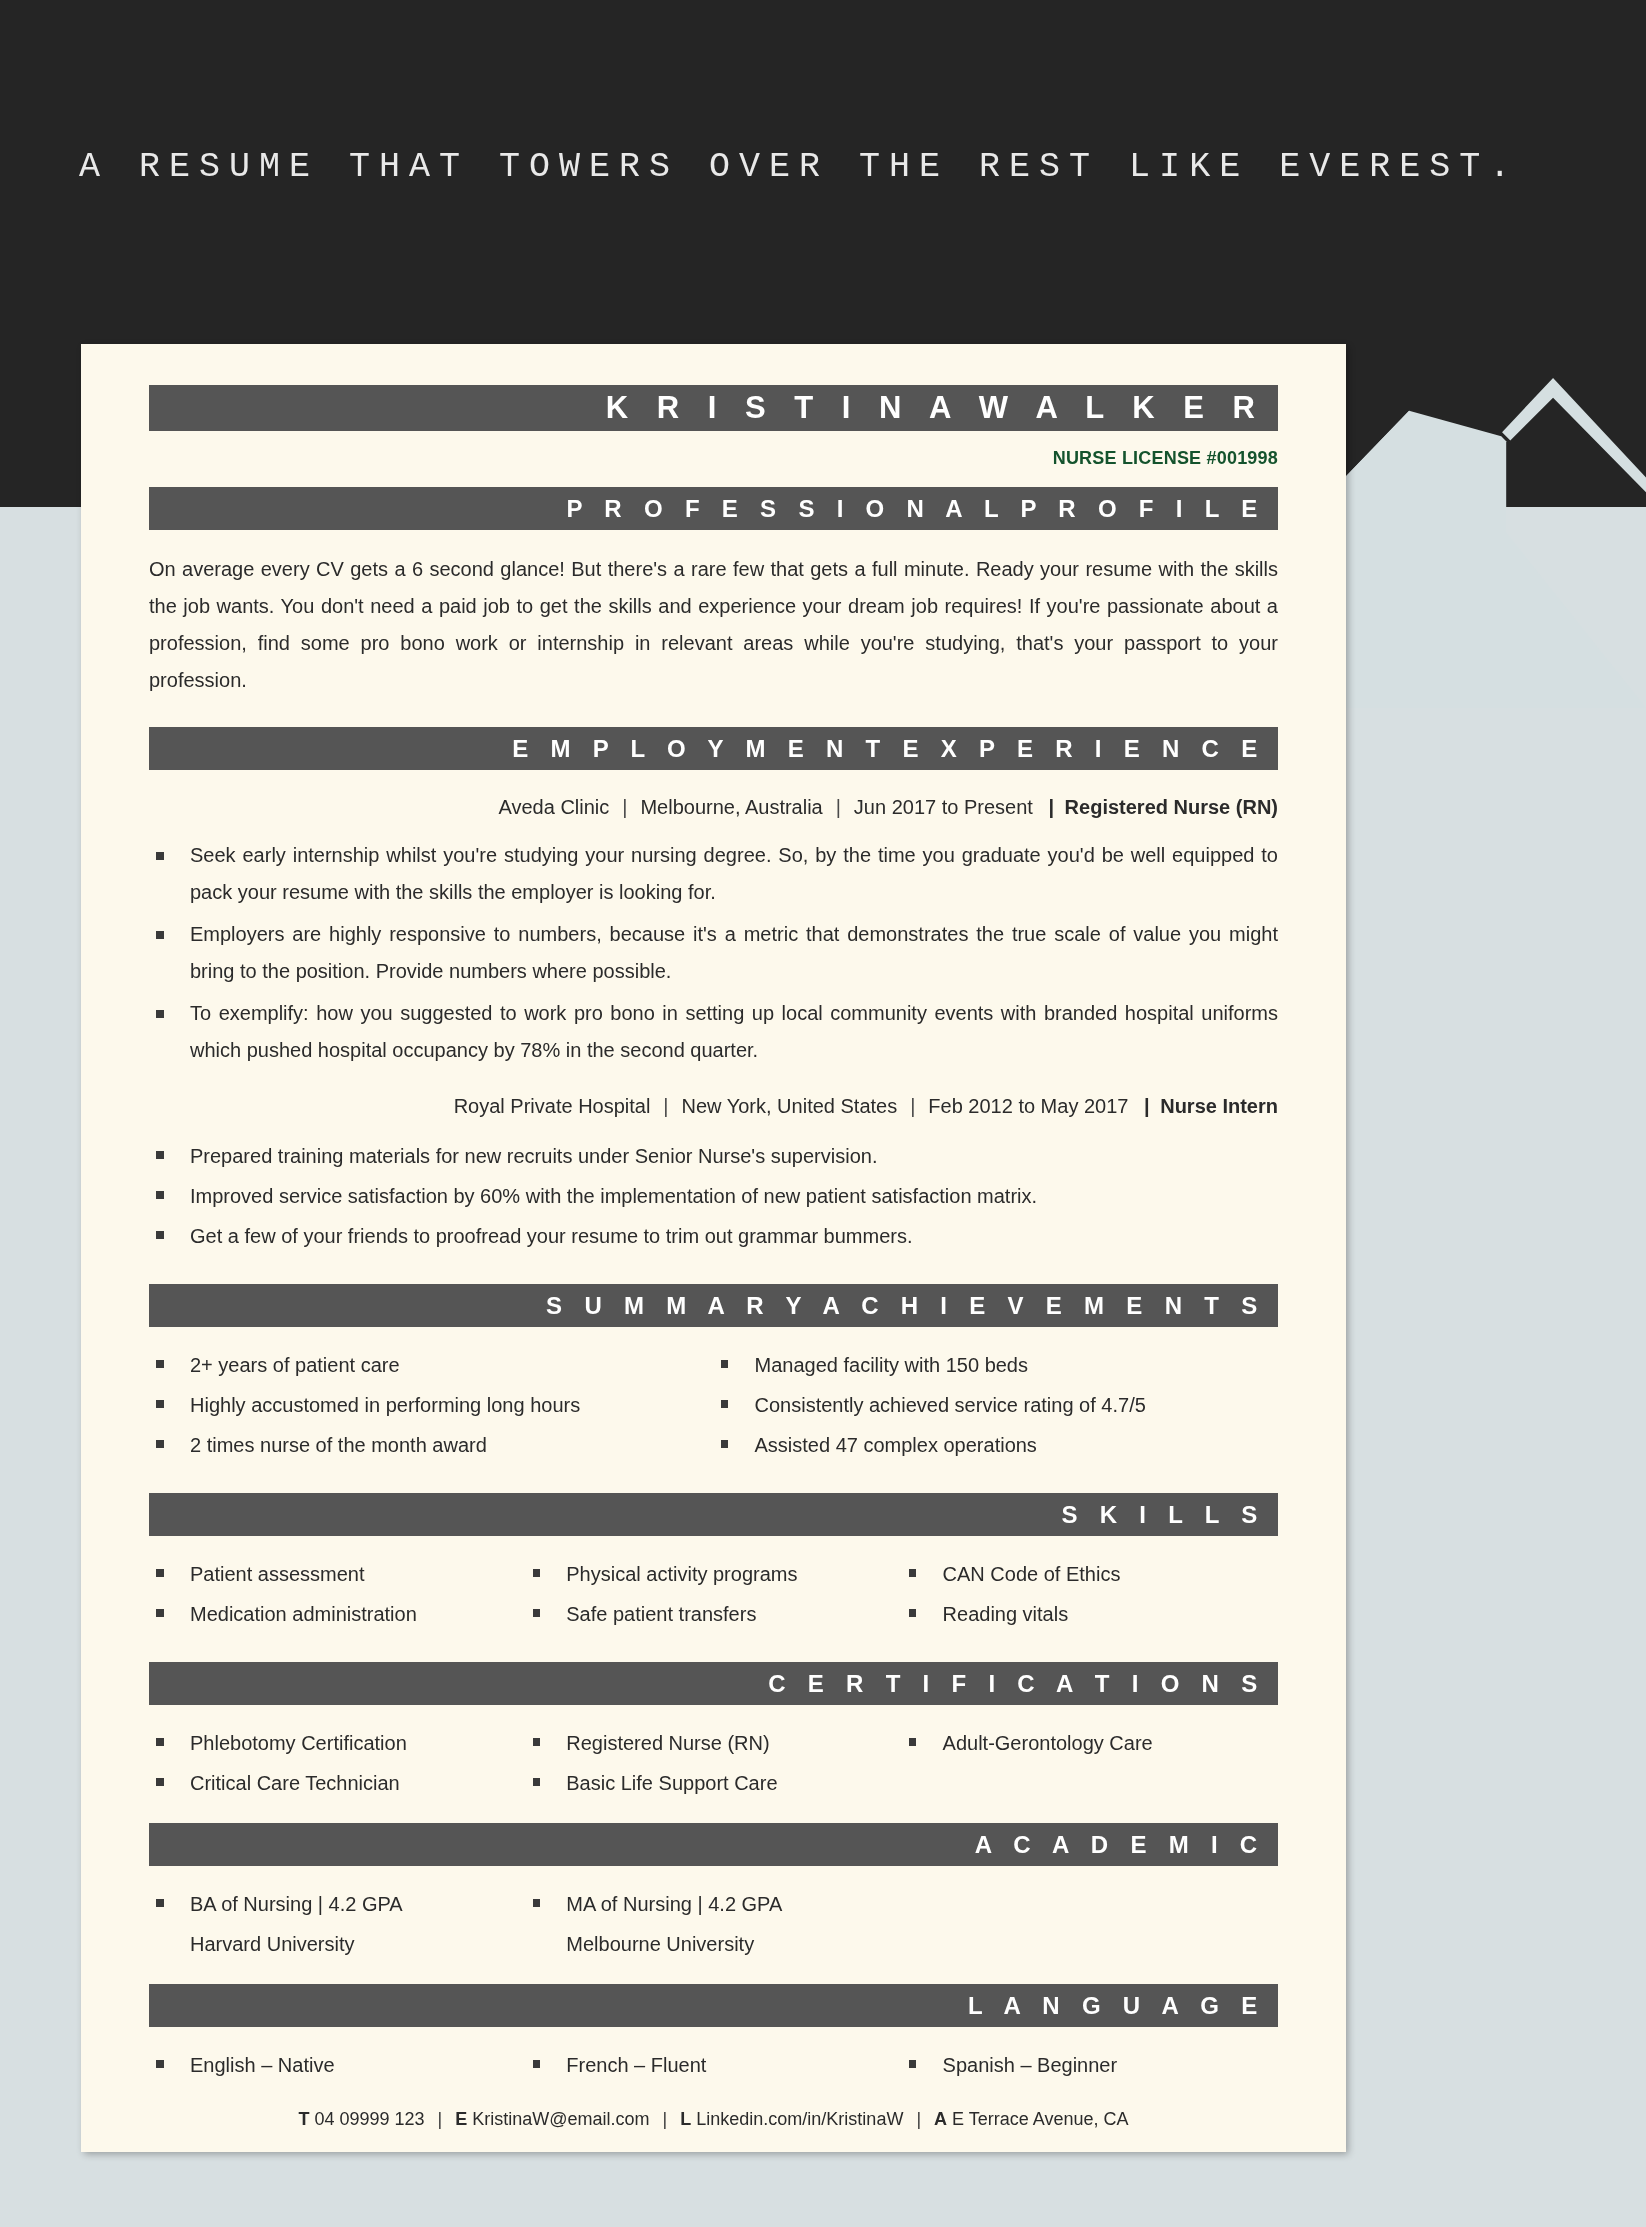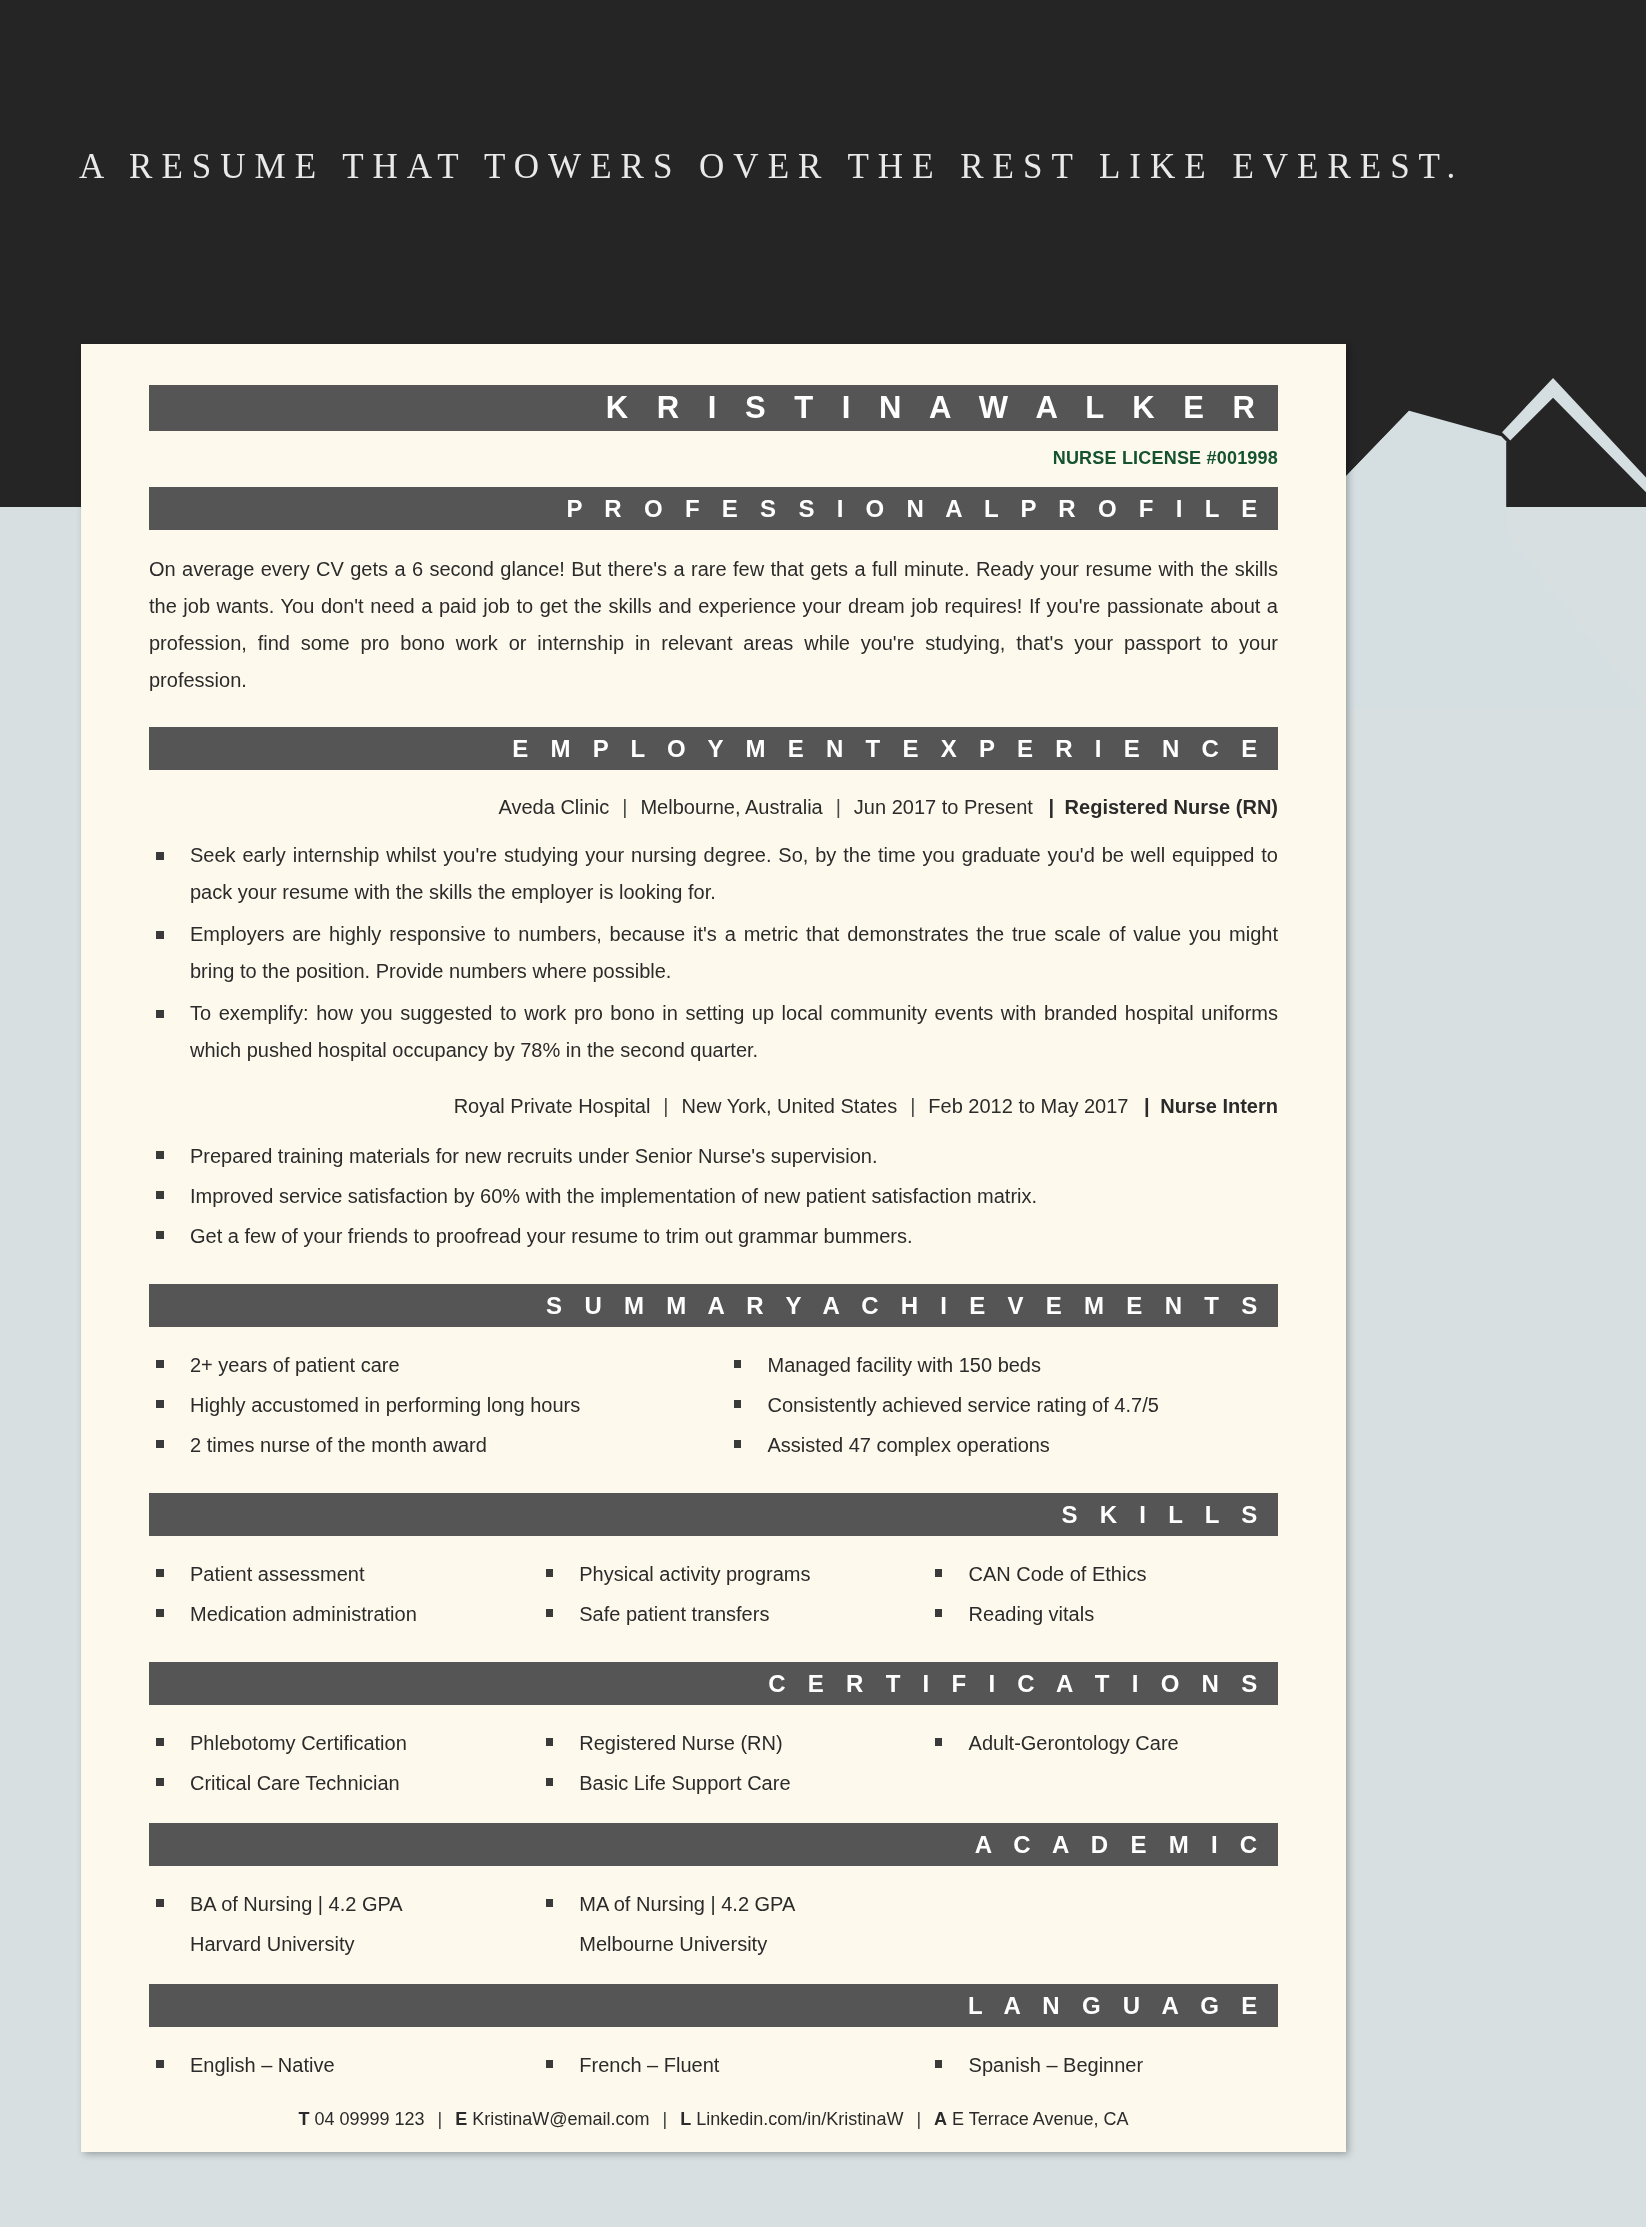--- a/index.html
+++ b/index.html
@@ -31,21 +31,21 @@
     z-index: 2;
   }
 
   
   #tagline {
     position: absolute;
     left: 79px; top: 147px;
     width: 1482px;
     z-index: 5;
     color: #e9e9e9;
-    font-family: Liberation Serif, serif;
+    font-family: Liberation Mono, monospace;
     font-size: 35px;
     letter-spacing: 9px;
     white-space: nowrap;
   }
 
   
   #paper {
     position: absolute;
     left: 81px; top: 344px;
     width: 1265px;
@@ -128,21 +128,21 @@
     width: 7.4px; height: 7.4px;
     background: #3a3a3a;
   }
   ul.blist.tight > li { margin-bottom: 0; line-height: 40px; text-align: left; }
 
   .cols-2 { display: flex; }
   .cols-2 > ul { flex: 0 0 50%; }
   .cols-3 { display: flex; }
   .cols-3 > ul { flex: 0 0 33.33%; }
 
-  .grid-pad { padding-top: 18px; gap: 13px; }
+  .grid-pad { padding-top: 18px; }
   .academic li { line-height: 33px; margin-bottom: 0; }
   .academic .line2 { display: block; }
 
   
   #footer-rule {
     height: 5.8px;
     background: #2d2a24;
     margin: 0 23px;
   }
   #footer {

